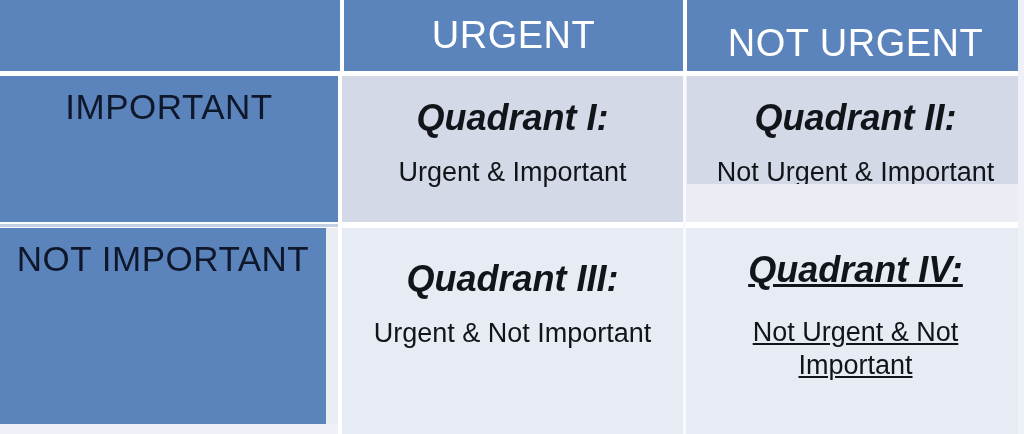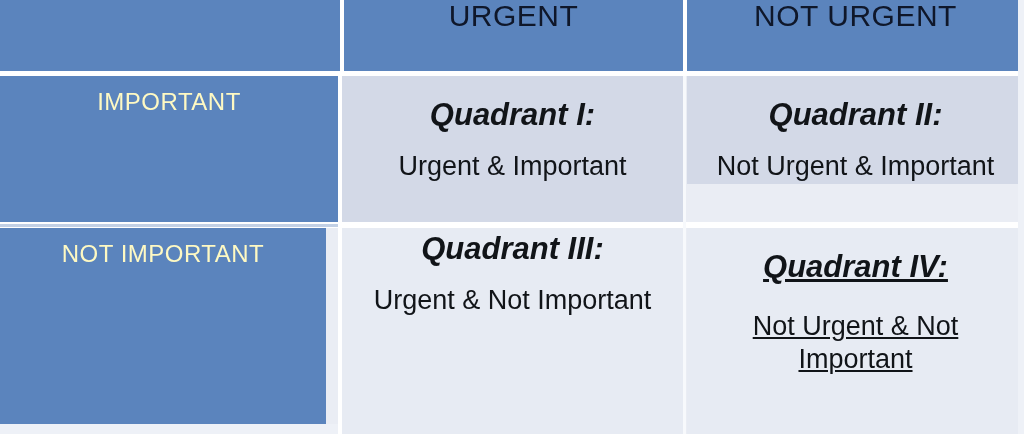--- a/index.html
+++ b/index.html
@@ -23,37 +23,38 @@
   
   .cell {
     position: absolute;
     box-sizing: border-box;
     overflow: hidden;
   }
 
   
   .hdr {
     background: #5b84bd;
-    color: #0f172a;
-    font-size: 30px;
+    color: #ffffff;
+    font-size: 38px;
     letter-spacing: 0.5px;
     display: flex;
+    align-items: center;
     justify-content: center;
     text-align: center;
     line-height: 1.05;
   }
 
   .corner {
     background: #5b84bd;
   }
 
   .rowlabel {
     background: #5b84bd;
-    color: #fef9c3;
-    font-size: 24px;
+    color: #0f172a;
+    font-size: 35px;
     letter-spacing: 0.5px;
     display: flex;
     align-items: flex-start;
     justify-content: flex-end;
     text-align: center;
     line-height: 1.05;
   }
   .rowlabel .rl-text {
     display: block;
     width: 100%;
@@ -66,21 +67,21 @@
     align-items: center;
     justify-content: flex-start;
     text-align: center;
     color: #111418;
     padding: 0 12px;
   }
   .quad-top { background: #d3d9e7; }
   .quad-bot { background: #e7ebf3; }
 
   .quad .q-title {
-    font-size: 31px;
+    font-size: 36px;
     font-weight: bold;
     font-style: italic;
     line-height: 1.1;
     white-space: nowrap;
   }
   .quad .q-desc {
     font-size: 27px;
     font-weight: normal;
     font-style: normal;
     line-height: 1.22;
@@ -148,21 +149,21 @@
     <div class="q-desc" style="margin-top:18px;">Not Urgent &amp; Important</div>
   </div>
 
   <div class="hline" style="top:222px; height:6px;"></div>
   <div class="hline-soft" style="left:0px; top:224px; width:338px;"></div>
 
   <div class="cell rowlabel" style="left:0px; top:228px; width:326px; height:196px; padding-top:13px;">
     <span class="rl-text">NOT IMPORTANT</span>
   </div>
 
-  <div class="cell quad quad-bot" style="left:342px; top:228px; width:341px; height:206px; padding-top:4px;">
+  <div class="cell quad quad-bot" style="left:342px; top:228px; width:341px; height:206px; padding-top:31px;">
     <div class="q-title">Quadrant III:</div>
     <div class="q-desc" style="margin-top:18px;">Urgent &amp; Not Important</div>
   </div>
 
   <div class="cell quad quad-bot" style="left:687px; top:228px; width:337px; height:206px; padding-top:22px;text-decoration:underline;">
     <div class="q-title">Quadrant IV:</div>
     <div class="q-desc" style="margin-top:26px; max-width:255px;">Not Urgent &amp; Not Important</div>
   </div>
 
   <div class="edge-strip" style="left:0px; top:424px; width:338px; height:10px; background:#eef1f7;"></div>

